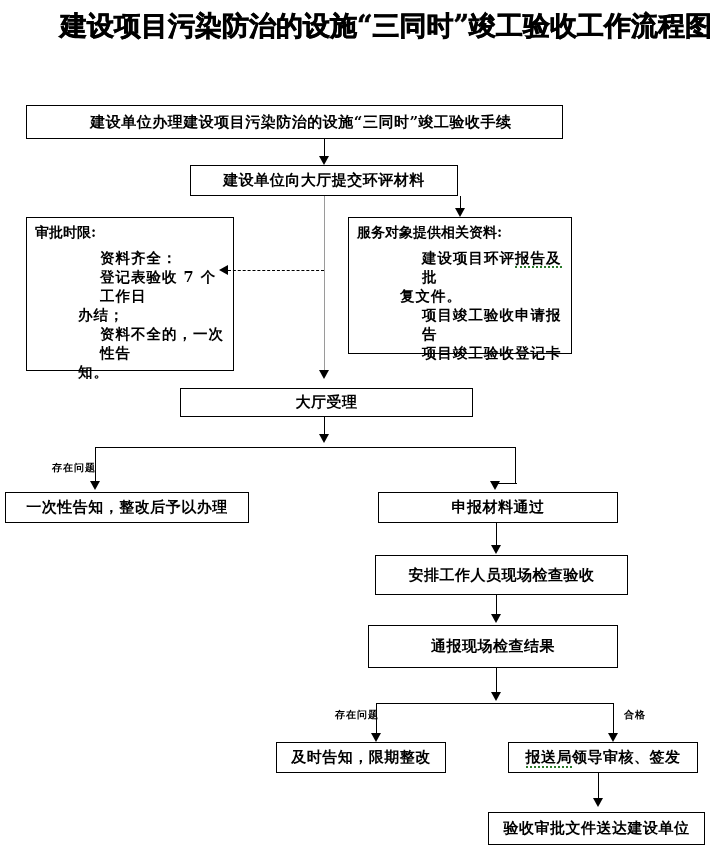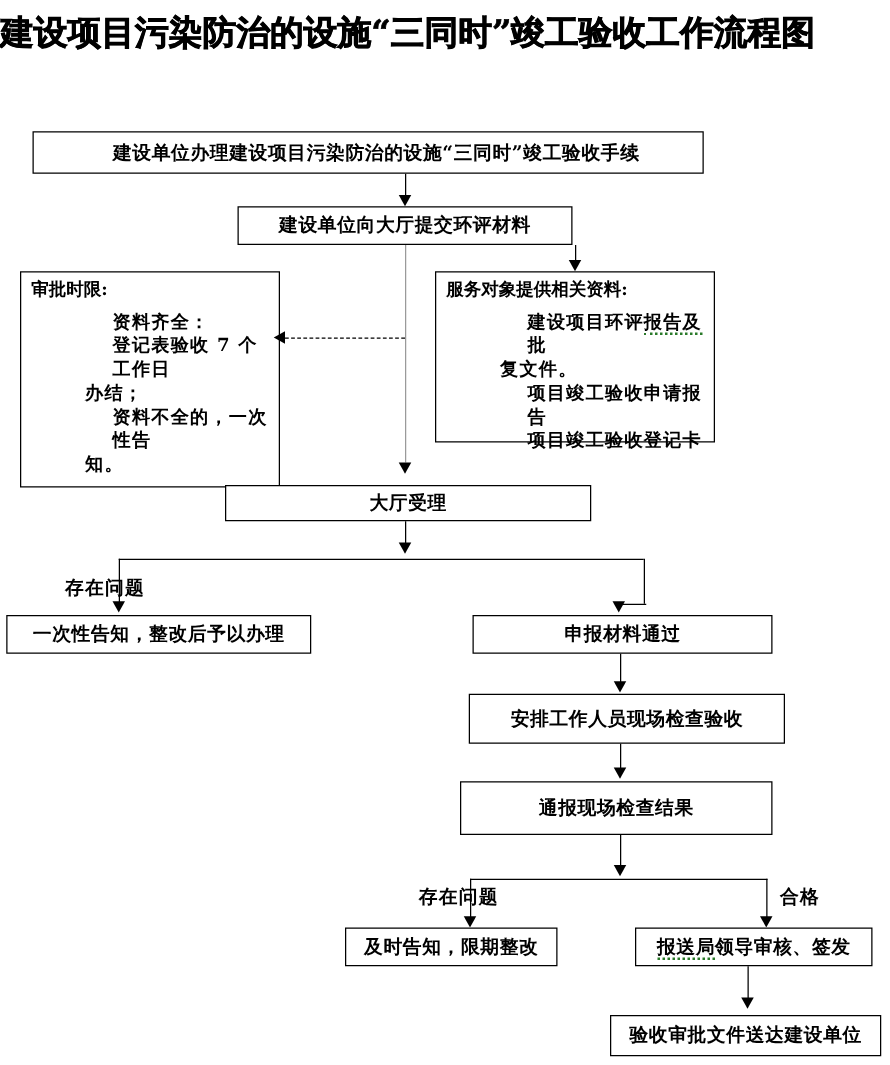--- a/index.html
+++ b/index.html
@@ -16,21 +16,21 @@
     height: 852px;
     background: #ffffff;
     overflow: hidden;
   }
   
   .title {
     position: absolute;
     left: 0;
     top: 8px;
     width: 712px;
-    text-align: left;
+    text-align: right;
     font-family: "DejaVu Serif", "Liberation Serif", serif;
     font-size: 27px;
     font-weight: bold;
     letter-spacing: 0px;
     color: #000000;
     white-space: nowrap;
     -webkit-text-stroke: 0.6px #000;
   }
   
   .box {
@@ -109,21 +109,21 @@
     height: 0;
     border-top: 5px solid transparent;
     border-bottom: 5px solid transparent;
     border-right: 9px solid #000000;
   }
   
   .edge-label {
     position: absolute;
     font-family: "DejaVu Serif", "Liberation Serif", serif;
     font-weight: bold;
-    font-size: 15px;
+    font-size: 10px;
     letter-spacing: 1px;
     color: #000000;
     white-space: nowrap;
   }
 </style>
 </head>
 <body>
 
 <div id="page">
 
@@ -134,21 +134,21 @@
   <div class="vline" style="left:324px; top:139px; height:18px;"></div>
   <div class="arrow-down" style="left:319px; top:156px;"></div>
 
   <div class="box" style="left:190px; top:165px; width:268px; height:31px;">建设单位向大厅提交环评材料</div>
 
   <div class="vline" style="left:460px; top:196px; height:18px;"></div>
   <div class="arrow-down" style="left:455px; top:208px;"></div>
 
   <div class="vline gray" style="left:324px; top:196px; height:174px;"></div>
 
-  <div class="box text-left" style="left:16px; top:217px; width:208px; height:173px;">
+  <div class="box text-left" style="left:26px; top:217px; width:208px; height:154px;">
     <span class="hdr">审批时限:</span>
     <span class="lines">
       <span class="ln ind">资料齐全：</span>
       <span class="ln ind">登记表验收 7 个工作日</span>
       <span class="ln">办结；</span>
       <span class="ln ind">资料不全的，一次性告</span>
       <span class="ln">知。</span>
     </span>
   </div>
 

